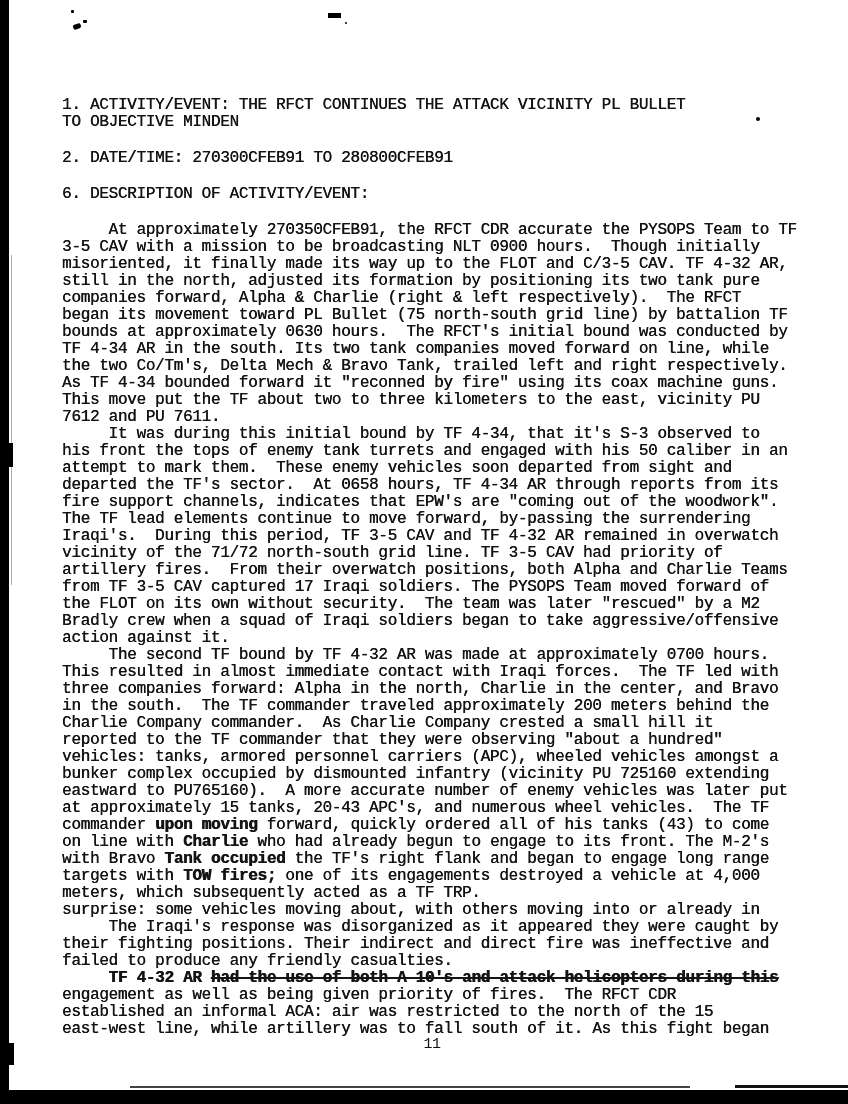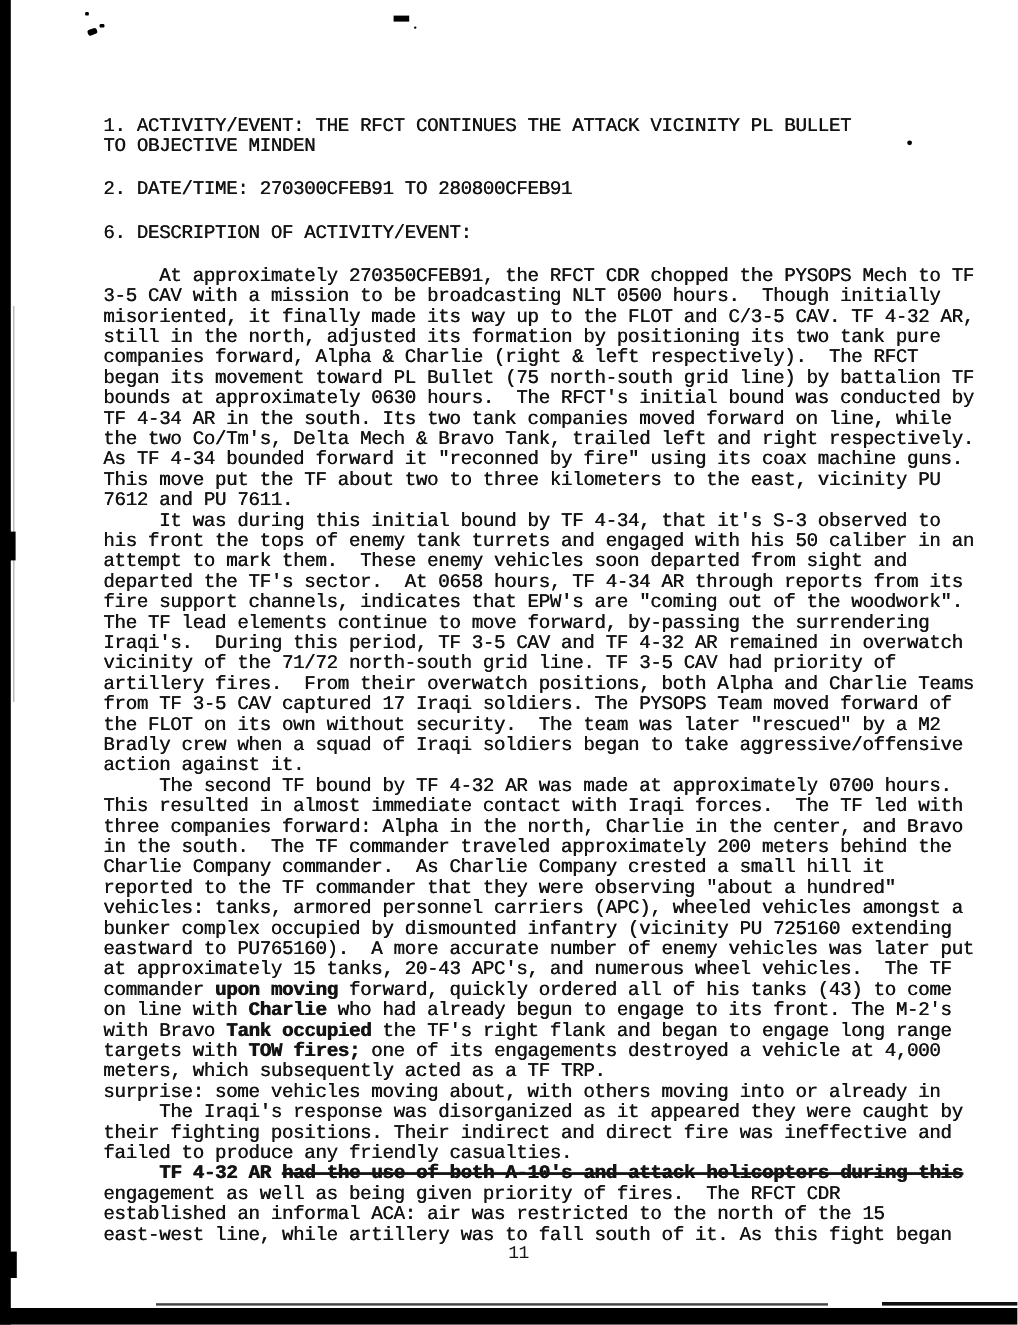--- a/index.html
+++ b/index.html
@@ -13,21 +13,21 @@
   }
   .page { position: absolute; inset: 0; }
   .content {
     position: absolute;
     left: 62px; top: 97px; width: 768px;
     font-size: 16px;
     line-height: 17px;
     letter-spacing: -0.3px;
     text-shadow: 0.35px 0 0 currentColor; 
   }
-  .line { white-space: pre; height: 17px; margin-left: 24px; }
+  .line { white-space: pre; height: 17px; }
   .block.heading { margin-bottom: 19px; }
   .block.paragraph { margin-bottom: 0; }
   .bold { font-weight: bold; text-shadow: 0.6px 0 0 currentColor; font-family: Liberation Mono, monospace; }
   .strike { text-decoration: line-through; text-decoration-thickness: 2px; }
   .footer {
     position: absolute;
     left: 62px; top: 1036px; width: 740px;
     text-align: center;
     font-size: 15px;
     font-weight: normal;
@@ -73,22 +73,22 @@
         <div class="line">1. ACTIVITY/EVENT: THE RFCT CONTINUES THE ATTACK VICINITY PL BULLET</div>
         <div class="line">TO OBJECTIVE MINDEN</div>
       </div>
       <div class="block heading">
         <div class="line">2. DATE/TIME: 270300CFEB91 TO 280800CFEB91</div>
       </div>
       <div class="block heading">
         <div class="line">6. DESCRIPTION OF ACTIVITY/EVENT:</div>
       </div>
       <div class="block paragraph">
-        <div class="line">     At approximately 270350CFEB91, the RFCT CDR chopped the PYSOPS Mech to TF</div>
-        <div class="line">3-5 CAV with a mission to be broadcasting NLT 0500 hours.  Though initially</div>
+        <div class="line">     At approximately 270350CFEB91, the RFCT CDR accurate the PYSOPS Team to TF</div>
+        <div class="line">3-5 CAV with a mission to be broadcasting NLT 0900 hours.  Though initially</div>
         <div class="line">misoriented, it finally made its way up to the FLOT and C/3-5 CAV. TF 4-32 AR,</div>
         <div class="line">still in the north, adjusted its formation by positioning its two tank pure</div>
         <div class="line">companies forward, Alpha &amp; Charlie (right &amp; left respectively).  The RFCT</div>
         <div class="line">began its movement toward PL Bullet (75 north-south grid line) by battalion TF</div>
         <div class="line">bounds at approximately 0630 hours.  The RFCT's initial bound was conducted by</div>
         <div class="line">TF 4-34 AR in the south. Its two tank companies moved forward on line, while</div>
         <div class="line">the two Co/Tm's, Delta Mech &amp; Bravo Tank, trailed left and right respectively.</div>
         <div class="line">As TF 4-34 bounded forward it "reconned by fire" using its coax machine guns.</div>
         <div class="line">This move put the TF about two to three kilometers to the east, vicinity PU</div>
         <div class="line">7612 and PU 7611.</div>

